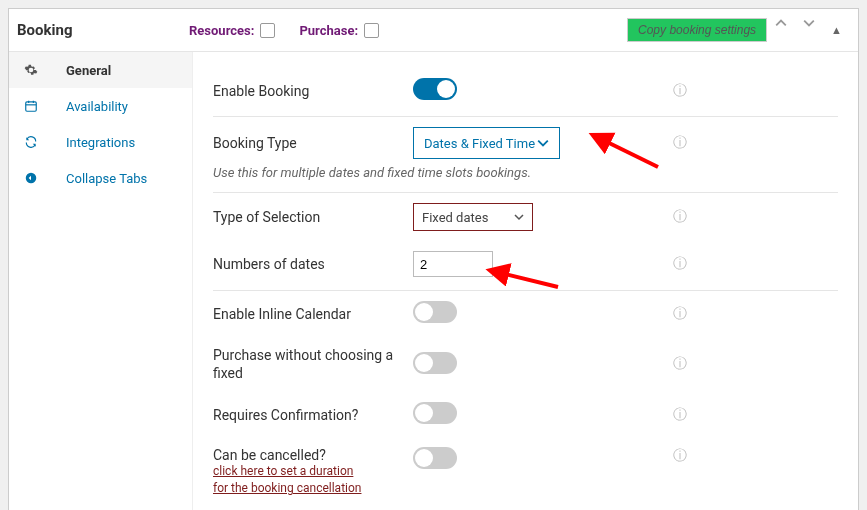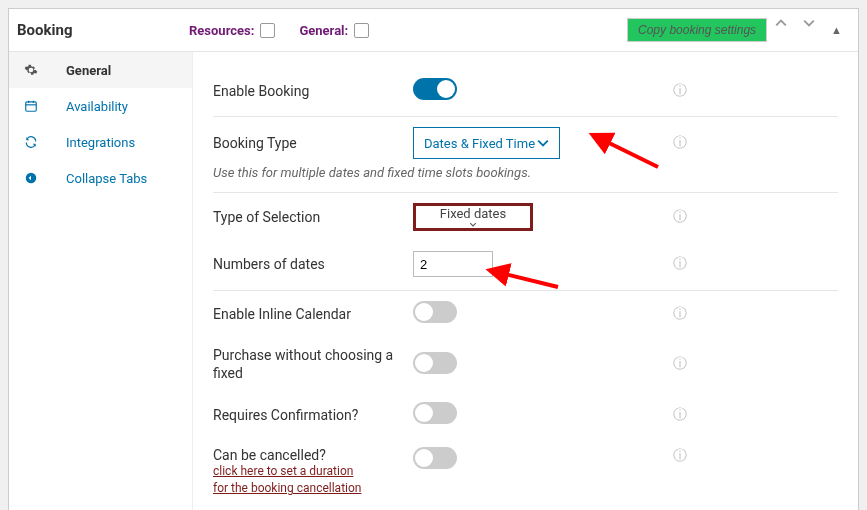--- a/index.html
+++ b/index.html
@@ -24,39 +24,39 @@
     .row.bordered { border-bottom: 1px solid #e5e5e5; padding-bottom: 13px; }
     .row .label { width: 200px; color: #333; font-size: 14px; }
     .row .control { width: 220px; }
     .row .help { flex:1; text-align:left; padding-left:40px; }
     .help-ic { color:#bbb; font-size:14px; }
     .toggle { width: 44px; height: 22px; border-radius: 11px; background: #ccc; position: relative; display: inline-block; cursor:pointer; }
     .toggle.on { background: #0073aa; }
     .toggle .knob { width: 18px; height: 18px; background: #fff; border-radius: 50%; position: absolute; top: 2px; left: 2px; transition: left .2s; }
     .toggle.on .knob { left: 24px; }
     .select-big { display:flex; align-items:center; justify-content: space-between; width:147px; height:32px; border:1px solid #0073aa; color:#0073aa; padding:0 10px; font-size:13px; cursor:pointer; background:#fff; }
-    .select-small { display:flex; align-items:center; justify-content: space-between; width:120px; height:28px; border:3px solid #7f1d1d; padding:0 8px; font-size:13px; cursor:pointer; background:#fff;flex-direction:column; }
+    .select-small { display:flex; align-items:center; justify-content: space-between; width:120px; height:28px; border:1px solid #7f1d1d; padding:0 8px; font-size:13px; cursor:pointer; background:#fff; }
     .input-small { width:80px; height:26px; border:1px solid #bbb; padding:0 6px; font-size:13px; background:#fff; }
     .hint-text { font-style: italic; color:#666; font-size:13px; padding-bottom:12px; border-bottom:1px solid #e5e5e5; margin-top:-4px;}
     .linktext { color:#7f1d1d; font-size:12px; display:block; line-height:1.4; }
     .arrow { position:absolute; }
     svg.arr { overflow: visible; }
   </style>
 </head>
 <body>
 
 <div class="wrap">
   <div class="topbar">
     <div class="title">Booking</div>
     <div class="check-sec">
       <label>Resources:</label>
       <span class="chk"></span>
     </div>
     <div class="check-sec">
-      <label>General:</label>
+      <label>Purchase:</label>
       <span class="chk"></span>
     </div>
     <div class="spacer"></div>
     <button class="copy-btn">Copy booking settings</button>
     <div class="arrow-btn">
       <svg width="12" height="12" viewBox="0 0 10 10">
           <path d="M1 7 L5 3 L9 7" stroke="#999" stroke-width="1.5" fill="none"></path>
         </svg>
     </div>
     <div class="arrow-btn">

